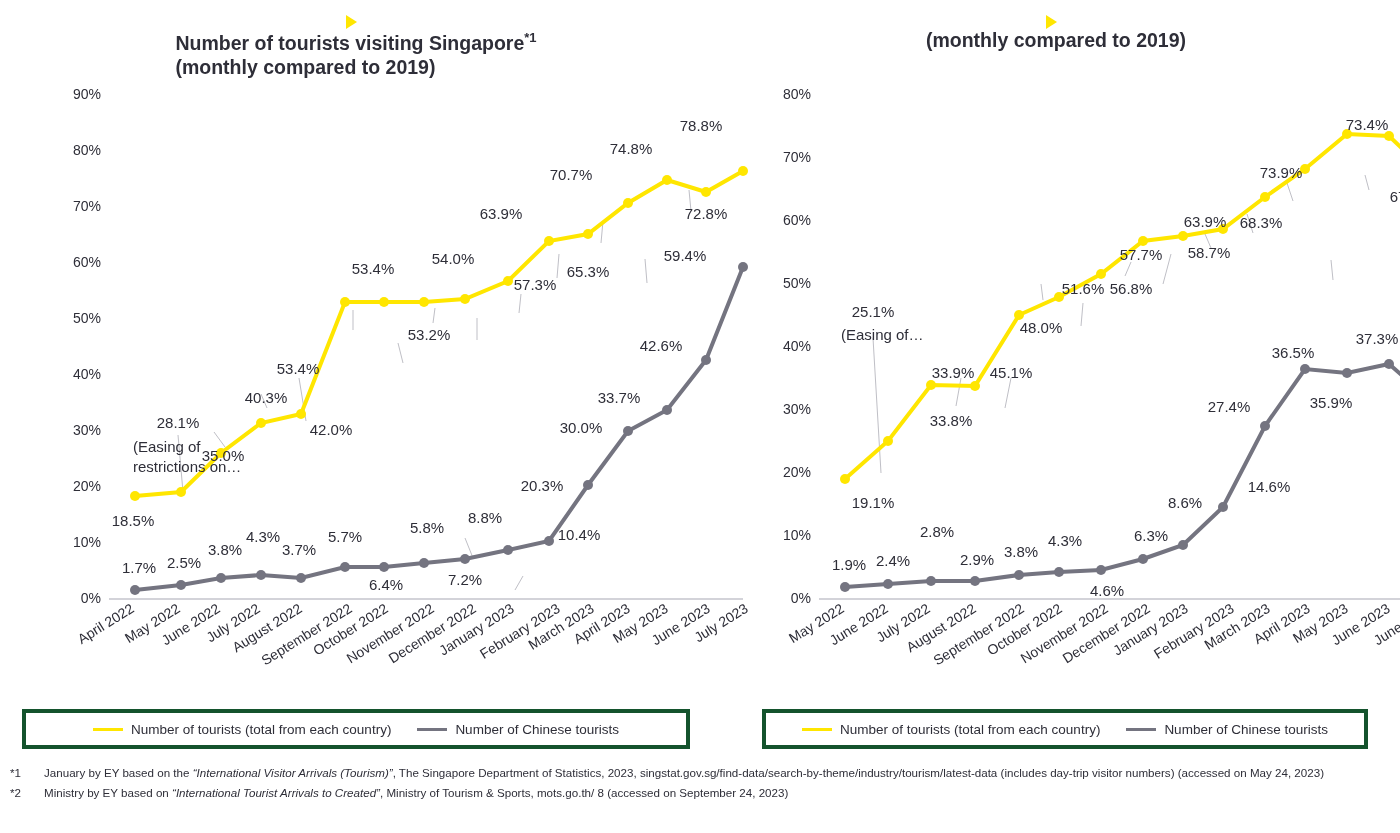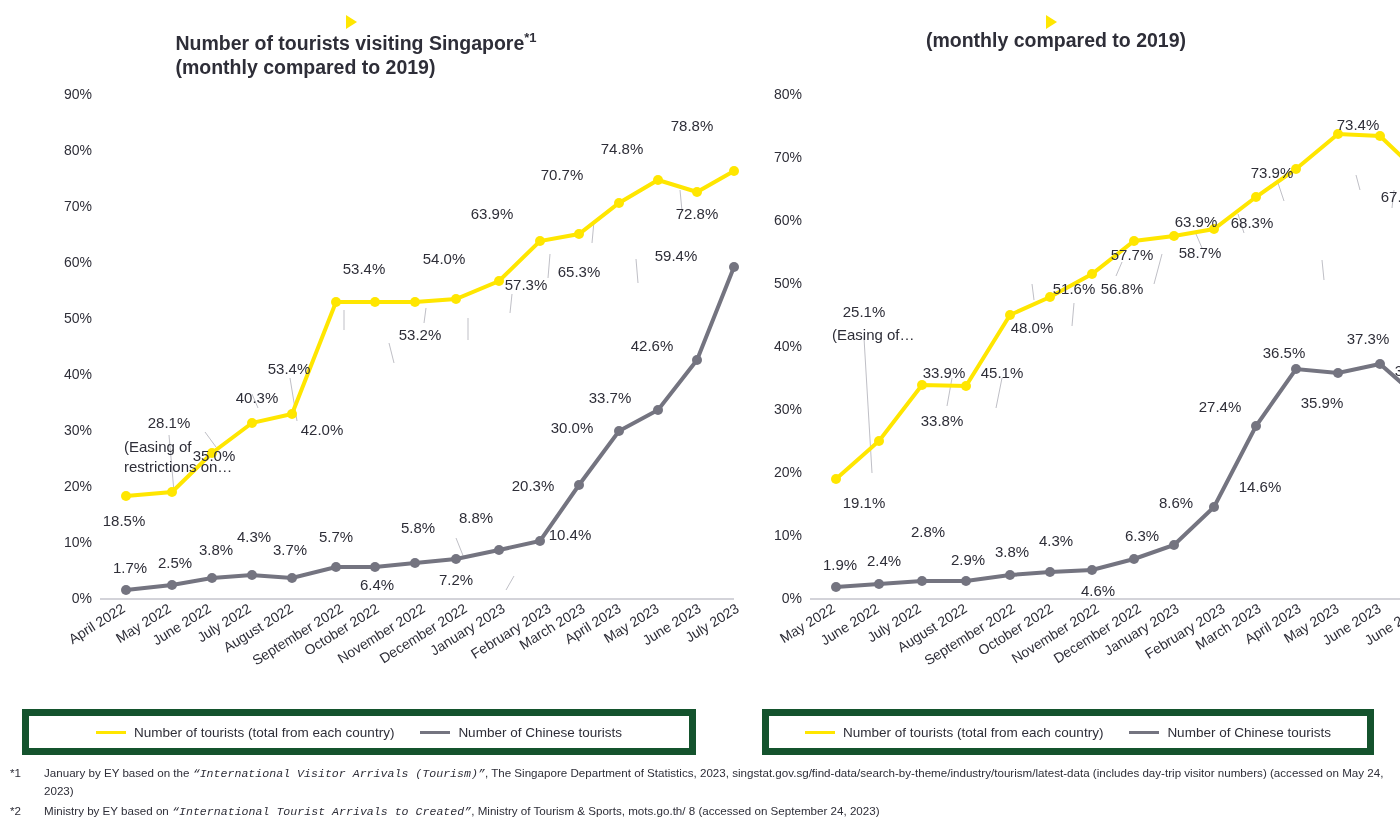--- a/index.html
+++ b/index.html
@@ -54,35 +54,35 @@
     font-size: 13px;
     vertical-align: super;
   }
   .title-sub {
     font-weight: bold;
     font-size: 19.5px;
   }
 
   .chart-area {
     position: absolute;
-    left: 8px;
+    left: 17px;
     top: 78px;
     width: 700px;
     height: 600px;
     padding-left: 36px;
   }
   .chart-area svg { display: block; }
 
   .legend {
     position: absolute;
     left: 22px;
     top: 709px;
     width: 660px;
     height: 32px;
-    border: 7px solid #14532d;
+    border: 4px solid #14532d;
     display: flex;
     align-items: center;
     justify-content: center;
     gap: 26px;
     background: #fff;
   }
   .panel-right .legend { left: 62px; width: 598px; }
   .legend-item {
     display: flex;
     align-items: center;
@@ -111,21 +111,21 @@
     display: flex;
     align-items: flex-start;
     margin-bottom: 3px;
   }
   .fn-mark {
     width: 34px;
     flex: 0 0 auto;
     font-weight: normal;
   }
   .fn-body { flex: 1 1 auto; }
-  .fn-body i { font-style: italic; font-family: Liberation Mono, monospace; }
+  .fn-body i { font-style: italic; }
   text { font-family: "Liberation Sans", sans-serif; }
 </style>
 </head>
 <body>
 
 <div class="page">
 
   <div class="panel panel-left">
     <div class="title-row">
       <span class="tri"></span>

